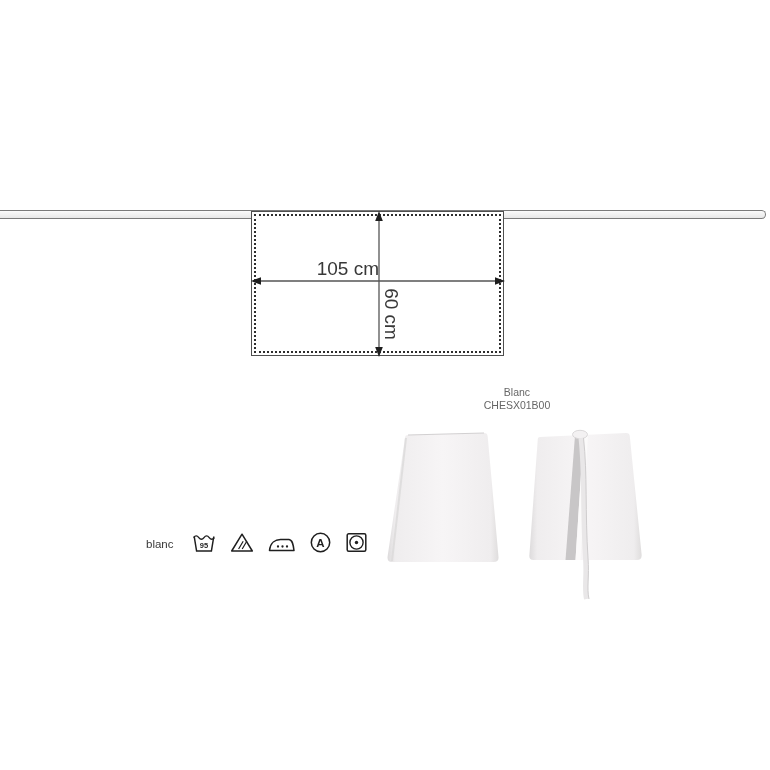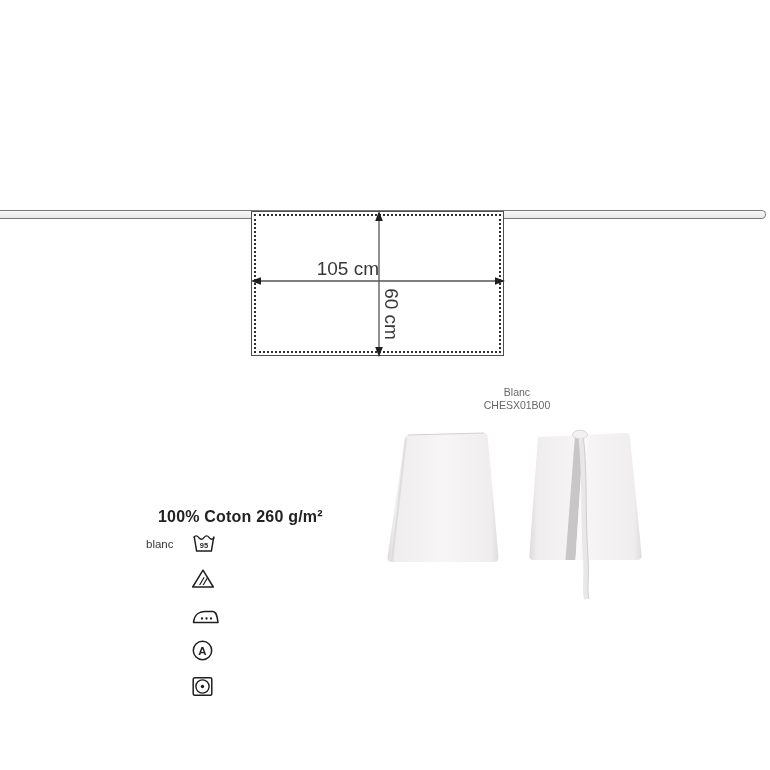--- a/index.html
+++ b/index.html
@@ -27,21 +27,21 @@
     font-size:19px;color:#383838;z-index:4;white-space:nowrap;}
 
   .product-label{position:absolute;left:437px;top:386px;width:160px;text-align:center;
     font-size:10.5px;line-height:13px;color:#666666;z-index:4;}
 
   .apron-svg{position:absolute;left:370px;top:408px;z-index:2;}
 
   .fabric{position:absolute;left:158px;top:508px;font-size:16px;font-weight:bold;
     color:#222222;letter-spacing:.2px;z-index:4;}
   .variant{position:absolute;left:146px;top:538px;font-size:11.5px;color:#383838;z-index:4;}
-  .care-row{position:absolute;left:191px;top:531px;display:flex;gap:13px;align-items:flex-start;z-index:4;flex-direction:column;}
+  .care-row{position:absolute;left:191px;top:531px;display:flex;gap:13px;align-items:flex-start;z-index:4;}
   .care-row svg{display:block;}
 </style>
 </head>
 <body>
 
 <div class="canvas">
 
   <div class="strap"></div>
 
   <div class="spec-rect">
@@ -87,21 +87,20 @@
 
     <path d="M170 29 L256 25 C258.5 25 259.6 26 259.8 28.3 L271.6 146.5 C272 150.3 270.3 152 266.8 152
          L163.5 152 C160.3 152 159 150.2 159.4 147 L167.8 31 C168 29.6 168.8 29.1 170 29 Z" fill="url(#apg)"></path>
     <path d="M205 27.5 L213.5 27.2 L205.5 152 L195.5 152 Z" fill="#c8c6c7"></path>
     <path d="M213.5 27.2 L218 27 L210.5 152 L205.5 152 Z" fill="#fbfafa"></path>
     <ellipse cx="210" cy="26.5" rx="7.5" ry="4.2" fill="#f3f1f2" stroke="#d7d5d6" stroke-width="0.9"></ellipse>
     <path d="M211 30 C215 65 212.5 105 215.5 150 C217 168 214 180 216.5 191" stroke="#e9e7e8" stroke-width="5" fill="none"></path>
     <path d="M213.5 30 C217.5 65 215 105 218 150 C219.5 168 216.5 180 219 191" stroke="#cfcdce" stroke-width="1" fill="none"></path>
   </svg>
 
-  <div class="fabric">100% Coton 260 g/m²</div>
   <div class="variant">blanc</div>
 
   <div class="care-row">
     <svg width="26" height="23" viewBox="0 0 26 23">
       <path d="M3.2 5.5 L5.6 20 L20.4 20 L22.8 5.5" stroke="#1f1f1f" stroke-width="1.5" fill="none"></path>
       <path d="M2.6 6.6 q2.6 -3.4 5.2 0 q2.6 3.4 5.2 0 q2.6 -3.4 5.2 0 q2.6 3.4 5.2 0" stroke="#1f1f1f" stroke-width="1.4" fill="none"></path>
       <text x="13" y="17" font-size="7.5" font-weight="bold" text-anchor="middle" fill="#1f1f1f">95</text>
     </svg>
     <svg width="24" height="23" viewBox="0 0 24 23">
       <path d="M12 3.2 L22.3 20 L1.7 20 Z" stroke="#1f1f1f" stroke-width="1.5" fill="none" stroke-linejoin="round"></path>

